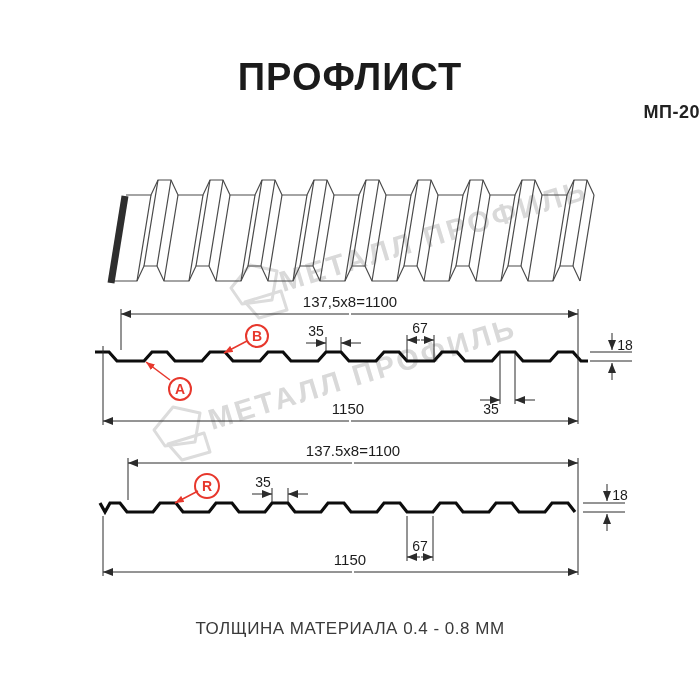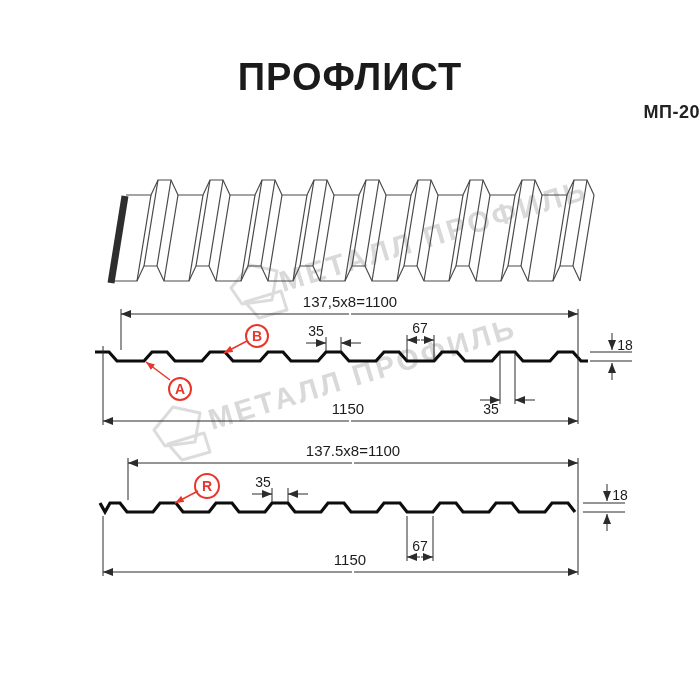--- a/index.html
+++ b/index.html
@@ -174,13 +174,14 @@
       </g>
 
       <g>
         <path class="red-leader" d="M198,491 L175,503" marker-end="url(#arrR)"></path>
         <circle class="red" cx="207" cy="486" r="12"></circle>
         <text class="red-letter" x="207" y="491" text-anchor="middle">R</text>
       </g>
     </g>
   </svg>
 
+  <div class="footer-note">ТОЛЩИНА МАТЕРИАЛА 0.4 - 0.8 ММ</div>
 </div>
 
 </body></html>

